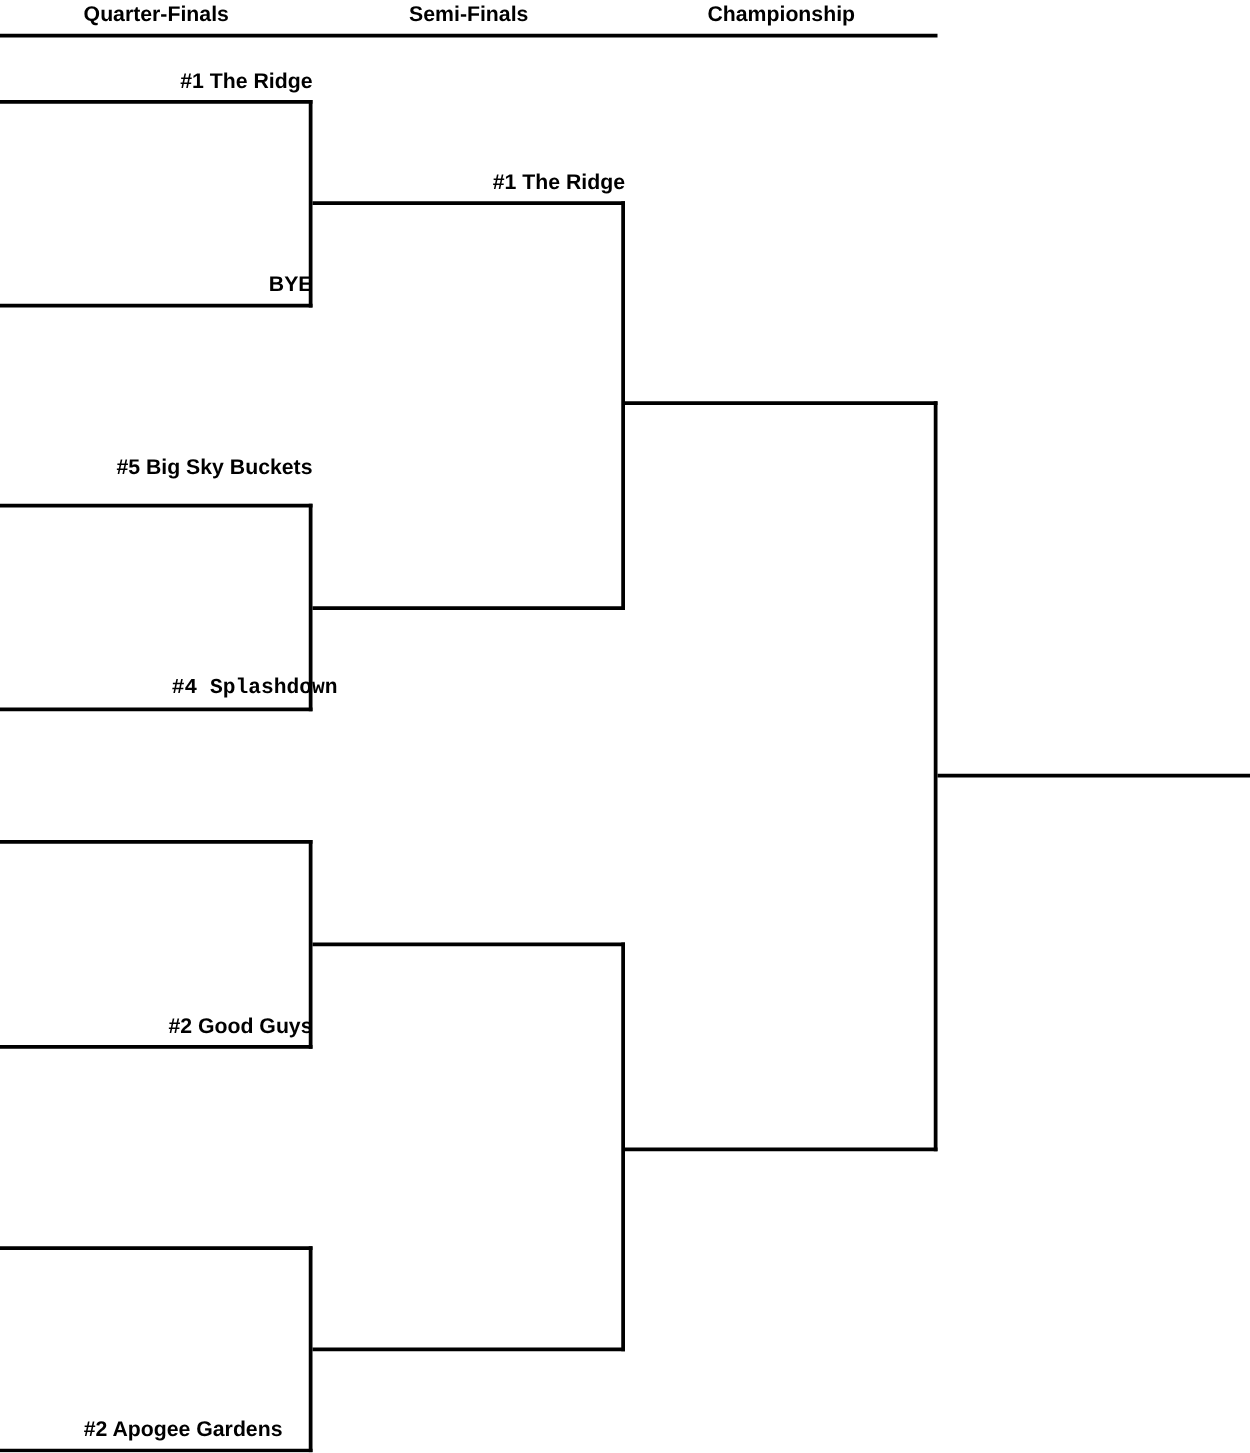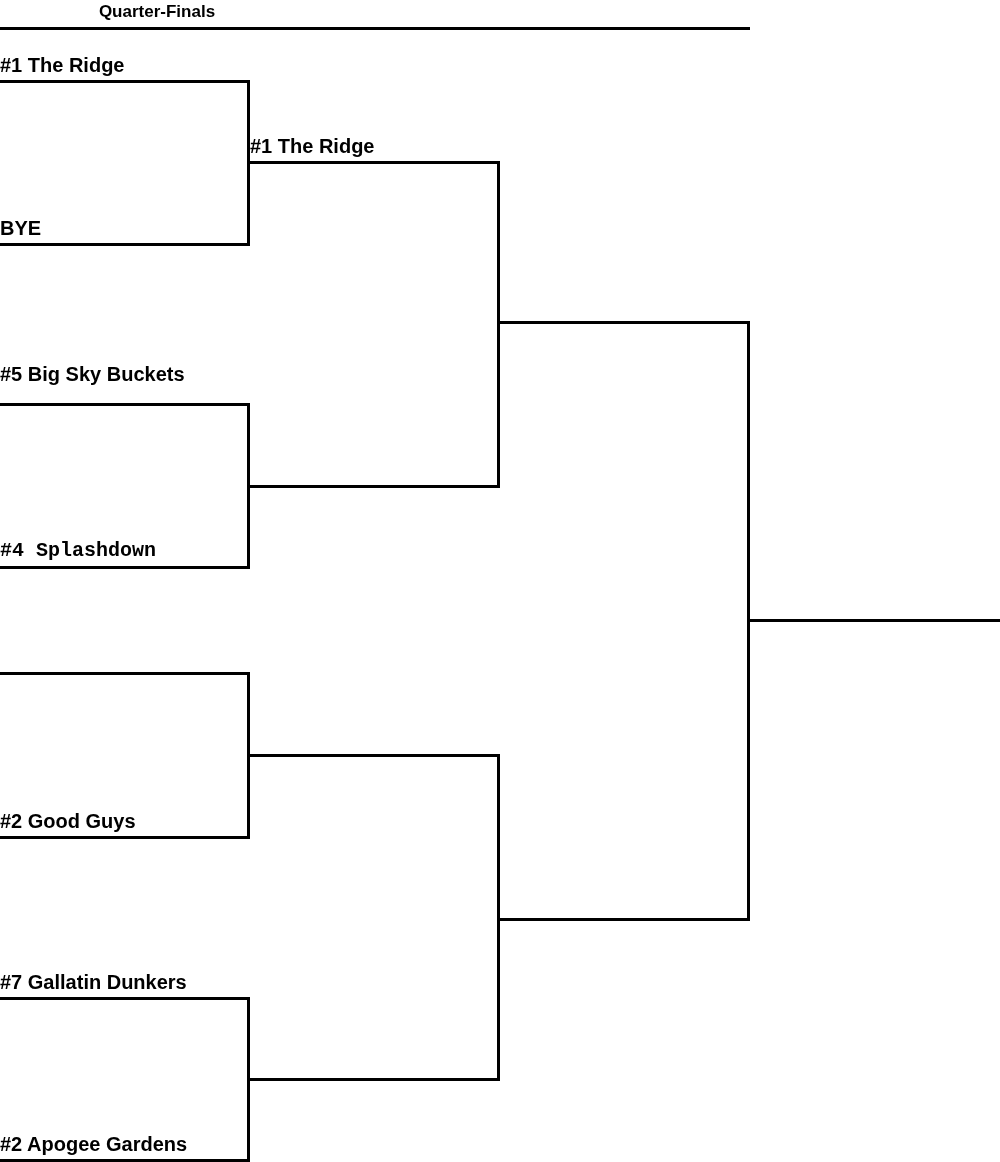--- a/index.html
+++ b/index.html
@@ -28,47 +28,48 @@
   }
   
   .round-header {
     position: absolute;
     top: 2px;
     text-align: center;
     font-size: 17px;
     font-weight: bold;
     color: #000000;
     white-space: nowrap;
-    margin-left: 32px;
   }
   .header-rule {
     position: absolute;
     left: 0;
     top: 27px;
     width: 750px;
     height: 3px;
     background: #000000;
   }
   
   .slot-label {
     position: absolute;
-    text-align: left;
-    font-size: 20px;
+    text-align: right;
+    font-size: 17px;
     font-weight: bold;
     color: #000000;
     white-space: nowrap;
     line-height: 20px;
   }
 </style>
 </head>
 <body>
 
 <div id="bracket">
 
   <div class="round-header" style="left:0px; width:250px;">Quarter-Finals</div>
+  <div class="round-header" style="left:250px; width:250px;">Semi-Finals</div>
+  <div class="round-header" style="left:500px; width:250px;">Championship</div>
   <div class="header-rule"></div>
 
   <div class="slot-label" style="left:0px; top:55px; width:250px;">#1 The Ridge</div>
   <div class="hline" style="left:0px; top:80px; width:250px;"></div>
 
   <div class="slot-label" style="left:0px; top:218px; width:250px;">BYE</div>
   <div class="hline" style="left:0px; top:243px; width:250px;"></div>
 
   <div class="vline" style="left:247px; top:80px; height:166px;"></div>
 
@@ -80,21 +81,20 @@
 
   <div class="vline" style="left:247px; top:403px; height:166px;"></div>
 
   <div class="hline" style="left:0px; top:672px; width:250px;"></div>
 
   <div class="slot-label" style="left:0px; top:811px; width:250px;">#2 Good Guys</div>
   <div class="hline" style="left:0px; top:836px; width:250px;"></div>
 
   <div class="vline" style="left:247px; top:672px; height:167px;"></div>
 
-  <div class="slot-label" style="left:0px; top:972px; width:250px;">#7 Gallatin Dunkers</div>
   <div class="hline" style="left:0px; top:997px; width:250px;"></div>
 
   <div class="slot-label" style="left:0px; top:1134px; width:226px;">#2 Apogee Gardens</div>
   <div class="hline" style="left:0px; top:1159px; width:250px;"></div>
 
   <div class="vline" style="left:247px; top:997px; height:165px;"></div>
 
   <div class="slot-label" style="left:250px; top:136px; width:250px;">#1 The Ridge</div>
   <div class="hline" style="left:250px; top:161px; width:250px;"></div>
 

